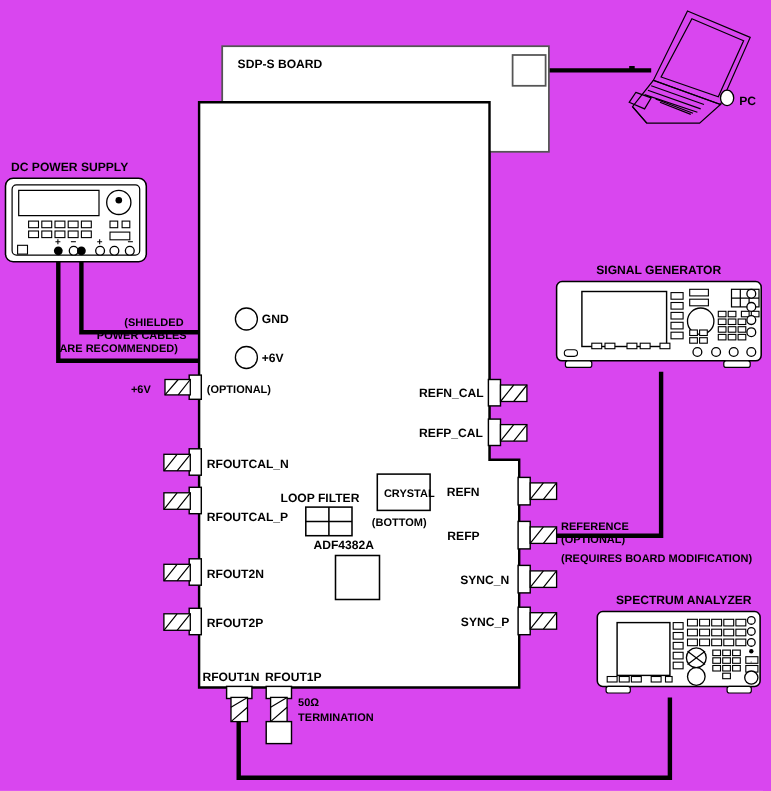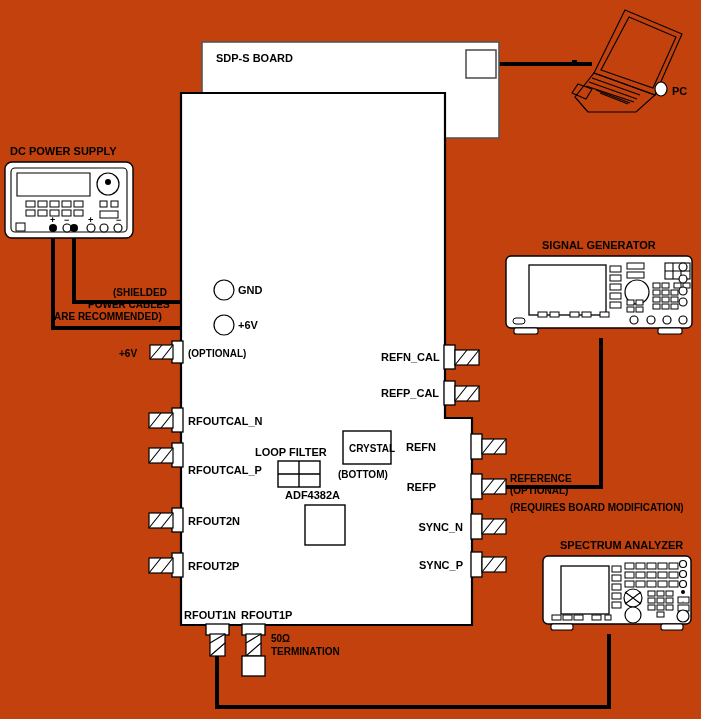--- a/index.html
+++ b/index.html
@@ -6,21 +6,21 @@
   html,body{margin:0;padding:0;background:#ffffff;}
   body{
     font-family:"Liberation Sans", sans-serif;
     color:#000;
   }
   #root{
     position:relative;
     width:701px;
     height:719px;
     overflow:hidden;
-    background:#c2410c;
+    background:#d946ef;
   }
   svg#diagram{
     position:absolute;
     left:0;top:0;
     width:701px;
     height:719px;
   }
   text{
     font-family:"Liberation Sans", sans-serif;
     font-weight:bold;

